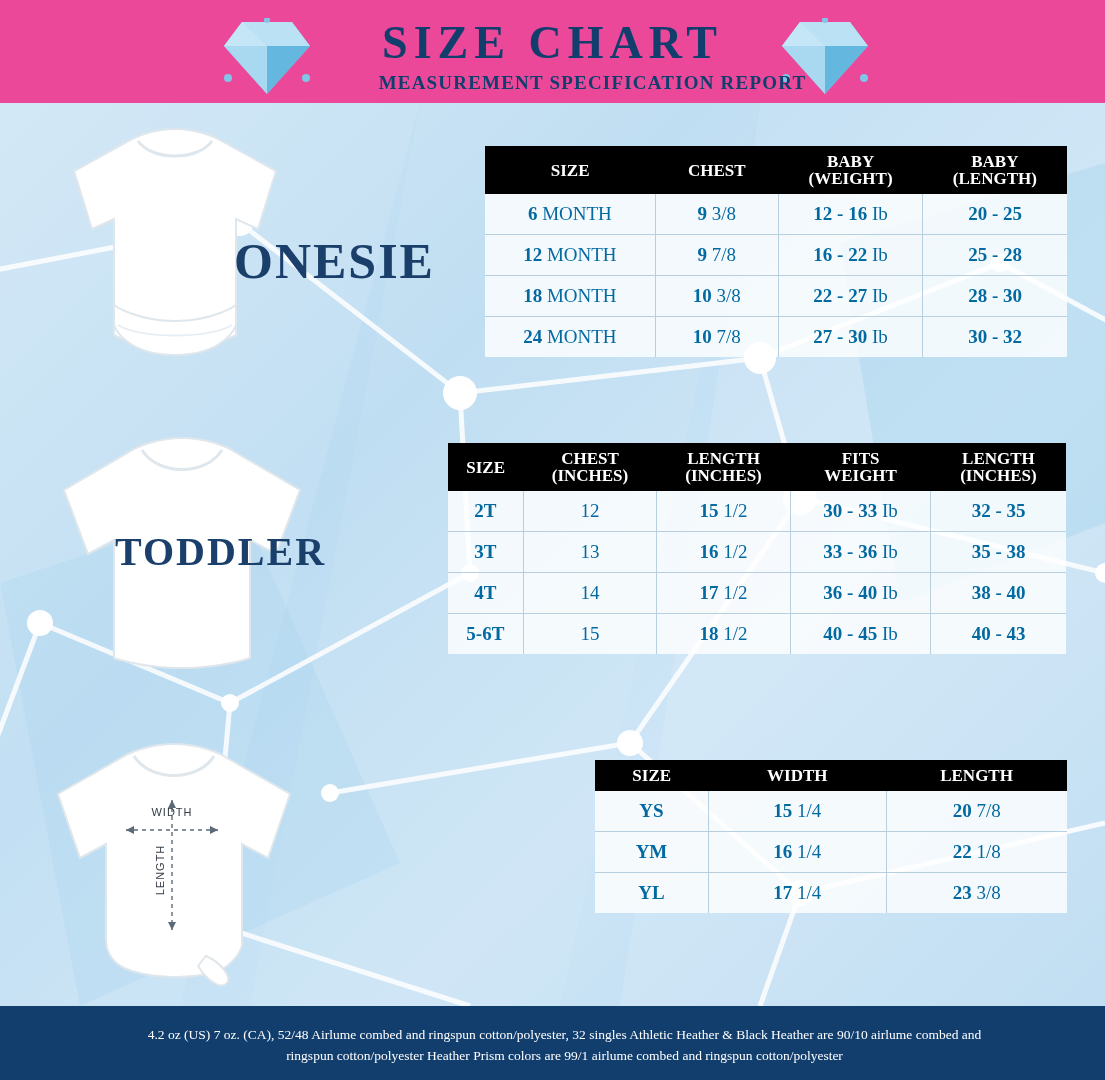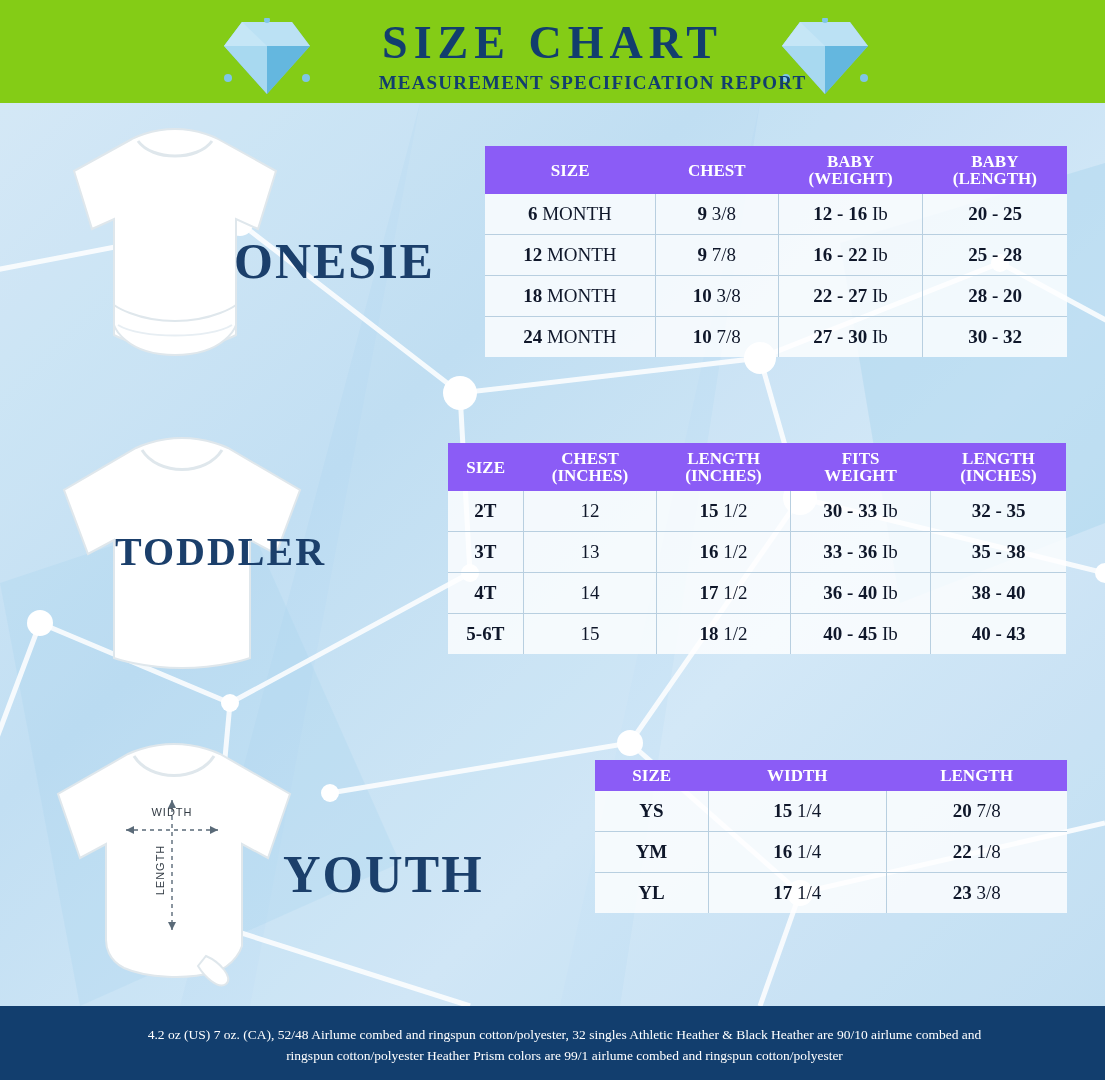--- a/index.html
+++ b/index.html
@@ -19,21 +19,21 @@
     height: 1080px;
     overflow: hidden;
   }
 
   
   .header {
     position: absolute;
     left: 0; top: 0;
     width: 1105px;
     height: 103px;
-    background: #84cc16;
+    background: #ec4899;
     z-index: 5;
   }
   .header-title {
     position: absolute;
     left: 0; top: 16px;
     width: 1105px;
     text-align: center;
     font-family: "Liberation Serif", serif;
     font-weight: bold;
     font-size: 46px;
@@ -110,32 +110,32 @@
   #garment-youth   { left: 28px;  top: 740px; }
 
   
   table.sizechart {
     position: absolute;
     border-collapse: collapse;
     z-index: 4;
     font-family: "Liberation Serif", serif;
   }
   table.sizechart thead th {
-    background: #8b5cf6;
+    background: #000000;
     color: #ffffff;
     font-weight: bold;
     font-size: 17px;
     text-align: center;
     padding: 7px 6px;
     line-height: 17px;
     border: none;
   }
   table.sizechart tbody td {
     background: rgba(255,255,255,0.80);
-    color: #0f172a;
+    color: #0369a1;
     font-size: 19px;
     text-align: center;
     padding: 9px 6px;
     border-right: 1px solid #b8cfe0;
     border-bottom: 1px solid #b8cfe0;
   }
   table.sizechart tbody tr:last-child td { border-bottom: none; }
   table.sizechart tbody td:last-child { border-right: none; }
   table.sizechart tbody td.bold { font-weight: bold; }
   table.sizechart tbody td .sub { font-weight: normal; }
@@ -255,21 +255,20 @@
       <polygon points="190,90 182,86 182,94"></polygon>
       <polygon points="144,60 140,68 148,68"></polygon>
       <polygon points="144,190 140,182 148,182"></polygon>
     </g>
     <text x="144" y="76" text-anchor="middle" font-family="Liberation Sans, sans-serif" font-size="11" letter-spacing="1" fill="#333c45">WIDTH</text>
     <text x="136" y="130" text-anchor="middle" font-family="Liberation Sans, sans-serif" font-size="11" letter-spacing="1" fill="#333c45" transform="rotate(-90 136 130)">LENGTH</text>
   </svg>
 
   <div class="section-label" id="label-onesie">ONESIE</div>
   <div class="section-label" id="label-toddler">TODDLER</div>
-  <div class="section-label" id="label-youth">YOUTH</div>
 
   <table class="sizechart" id="table-onesie">
     <thead>
         <tr>
           <th>
             <span class="hdr-two-line">SIZE</span>
           </th>
           <th>
             <span class="hdr-two-line">CHEST</span>
           </th>
@@ -293,21 +292,21 @@
         <tr>
           <td class="bold"><span>12</span><span class="sub"> MONTH</span></td>
           <td class="bold"><span>9</span><span class="sub"> 7/8</span></td>
           <td class="bold"><span>16 - 22</span><span class="sub"> Ib</span></td>
           <td class="bold"><span>25 - 28</span></td>
         </tr>
         <tr>
           <td class="bold"><span>18</span><span class="sub">  MONTH</span></td>
           <td class="bold"><span>10</span><span class="sub"> 3/8</span></td>
           <td class="bold"><span>22 - 27</span><span class="sub"> Ib</span></td>
-          <td class="bold"><span>28 - 20</span></td>
+          <td class="bold"><span>28 - 30</span></td>
         </tr>
         <tr>
           <td class="bold"><span>24</span><span class="sub"> MONTH</span></td>
           <td class="bold"><span>10</span><span class="sub"> 7/8</span></td>
           <td class="bold"><span>27 - 30</span><span class="sub"> Ib</span></td>
           <td class="bold"><span>30 - 32</span></td>
         </tr>
       </tbody>
   </table>
 

